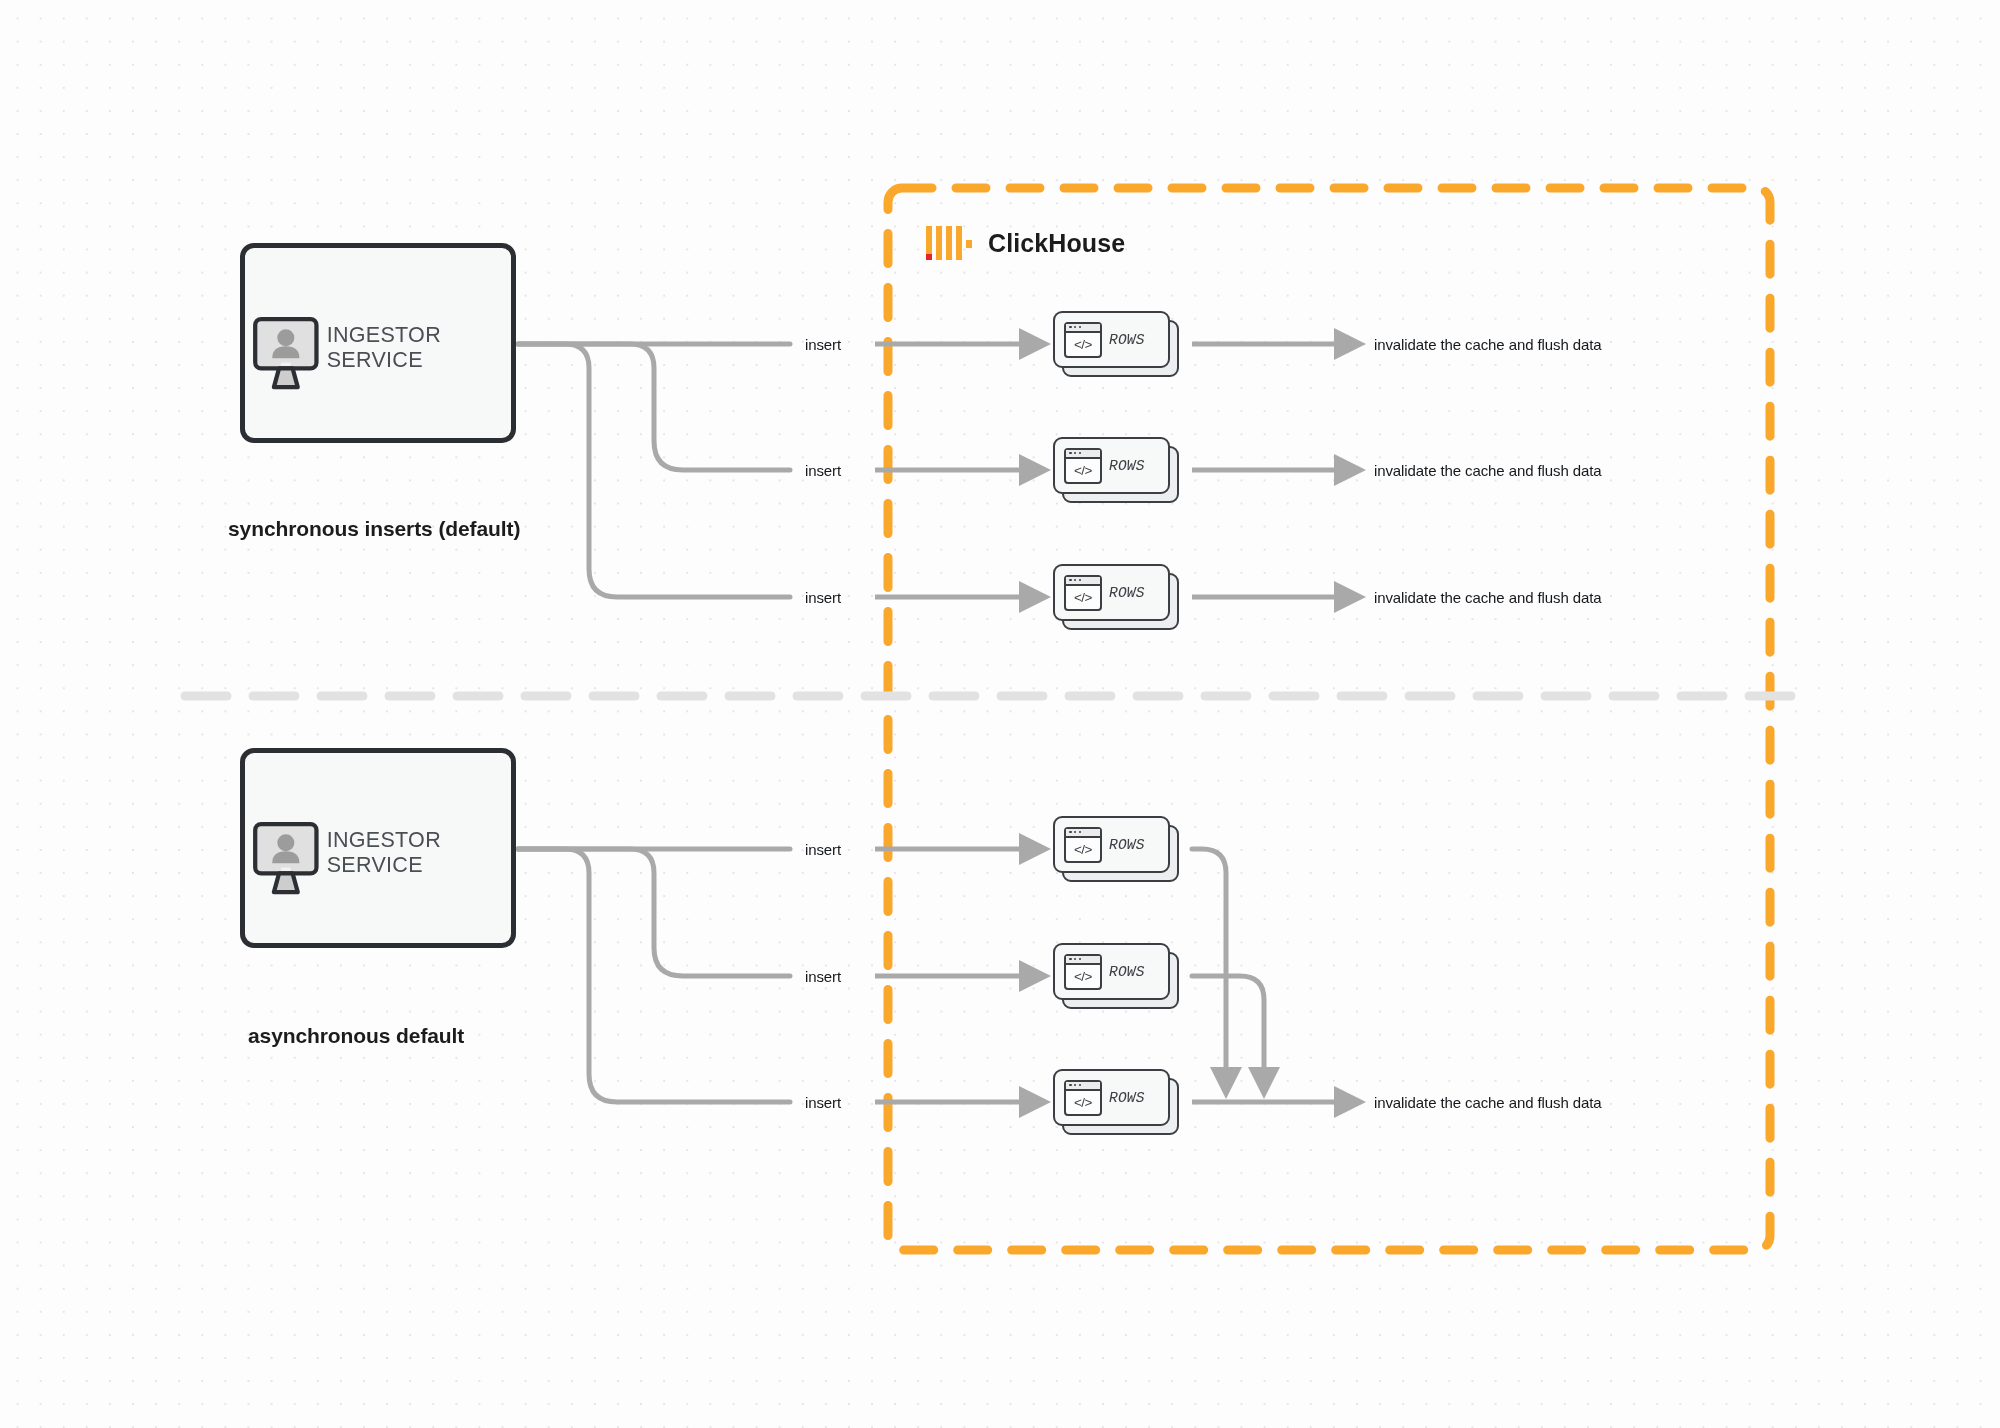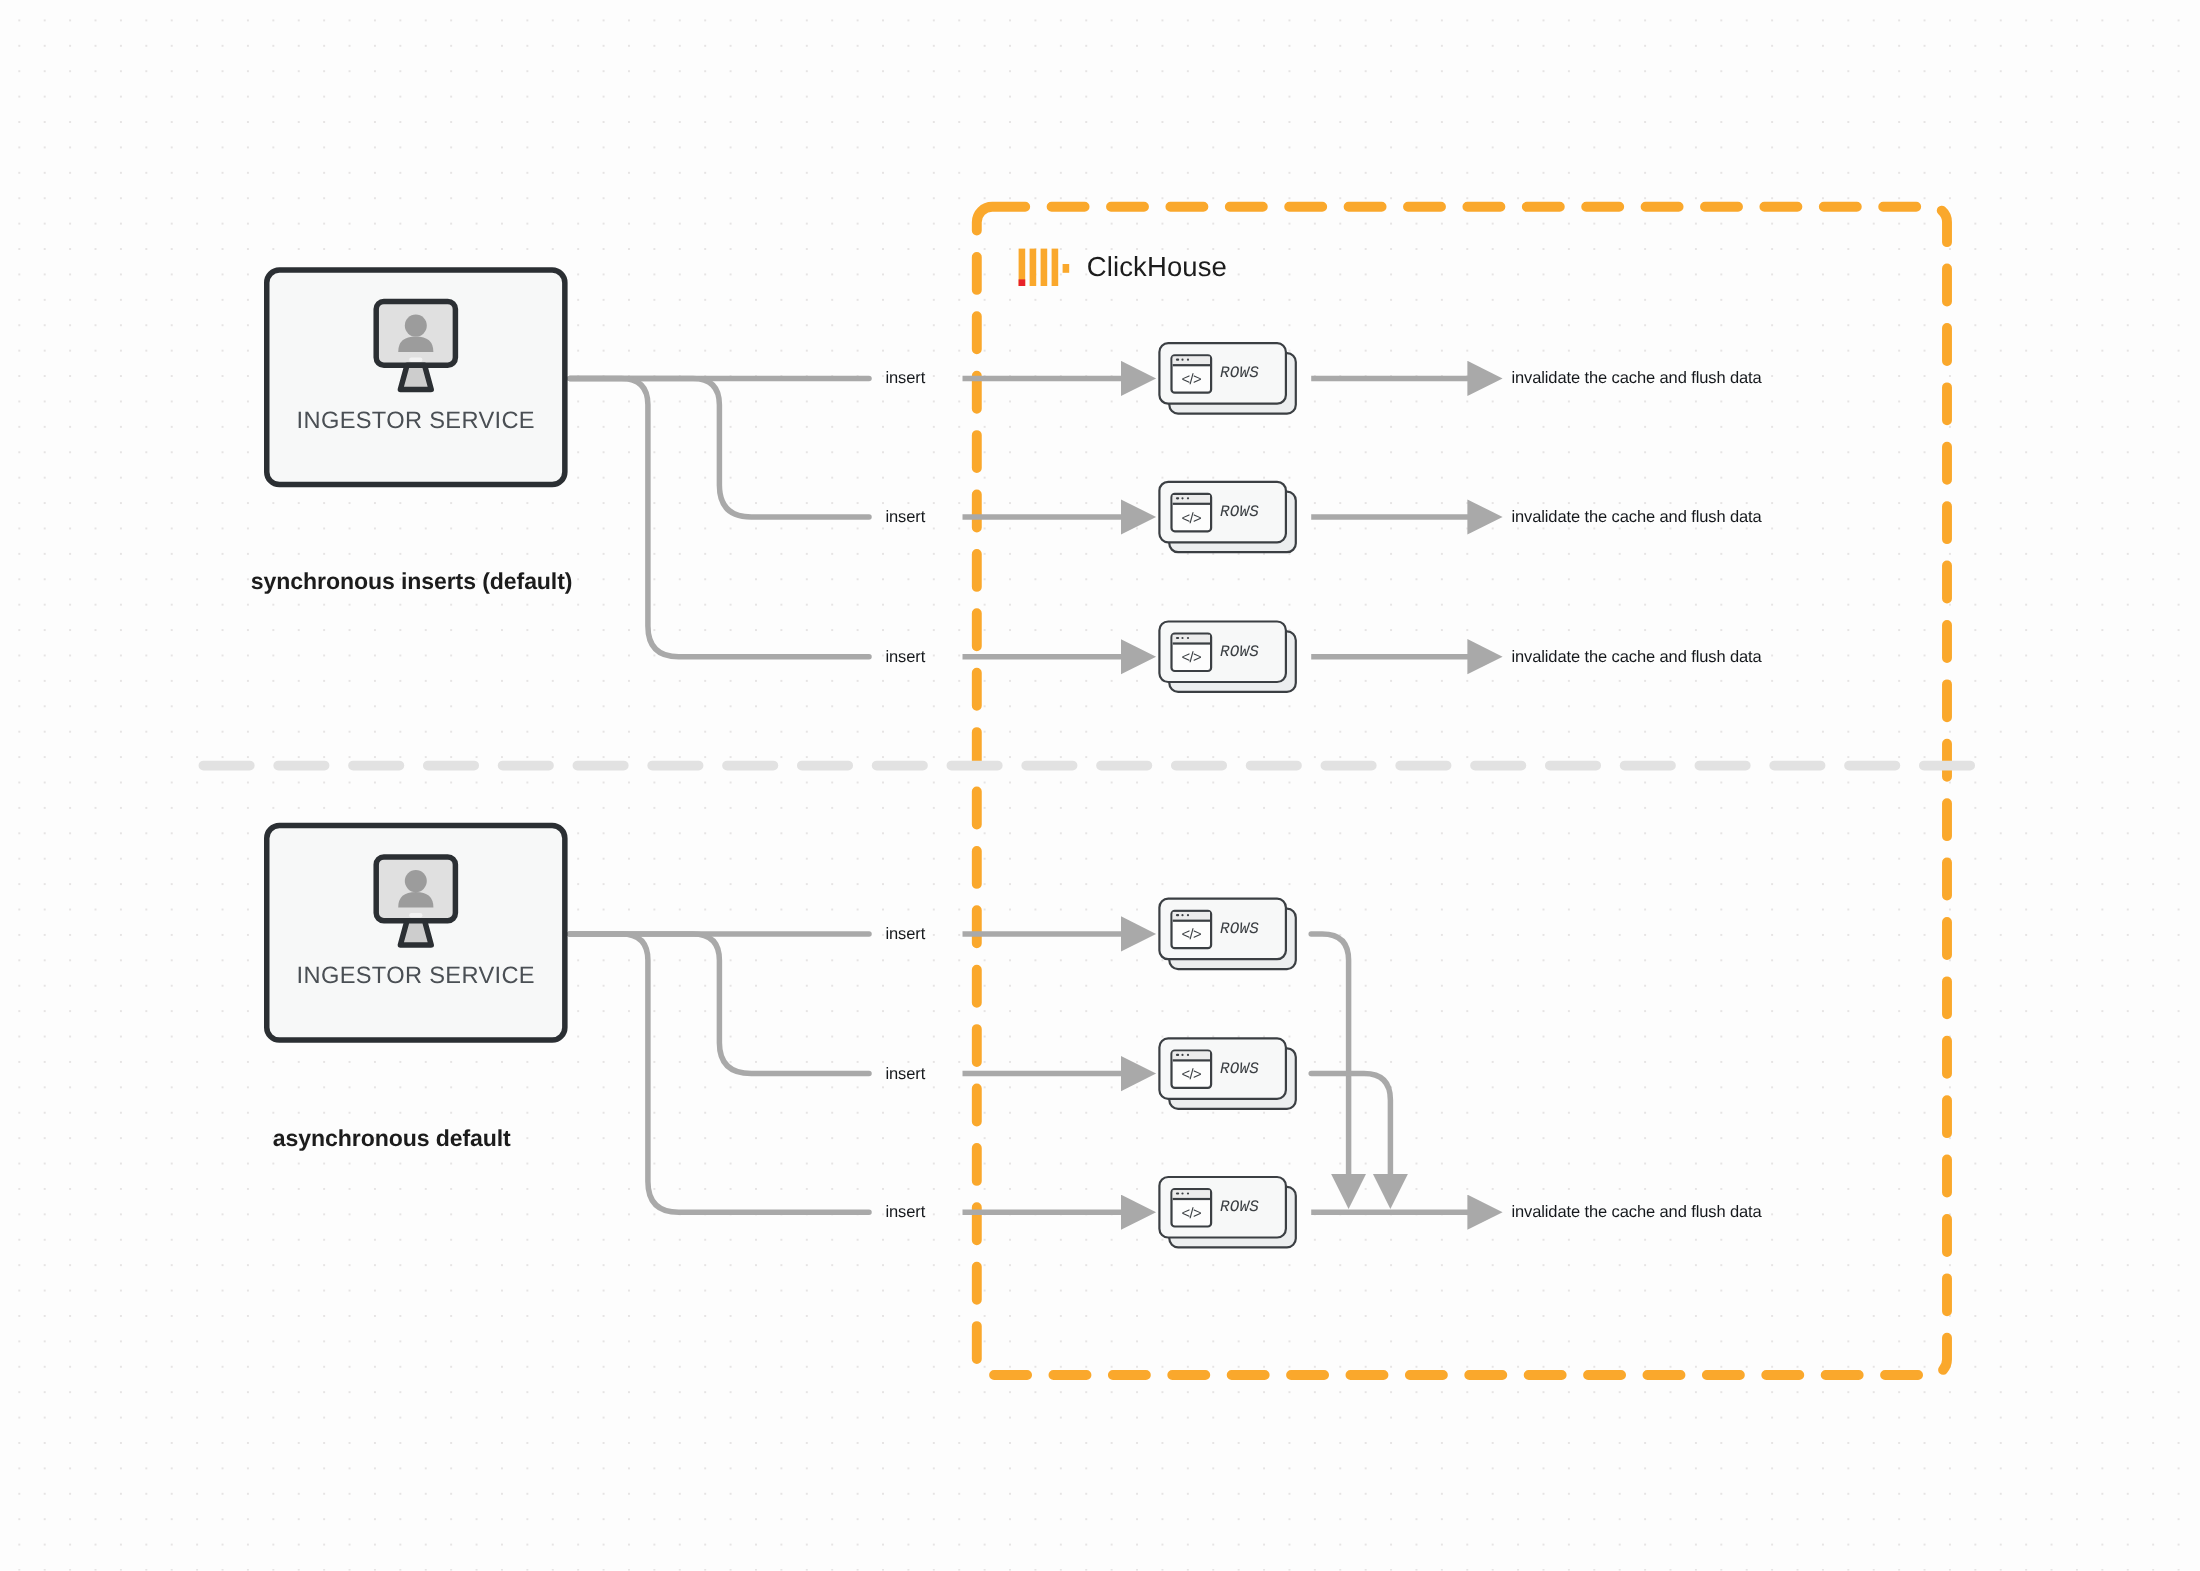--- a/index.html
+++ b/index.html
@@ -27,21 +27,20 @@
   
   .service-box {
     position: absolute;
     width: 276px;
     height: 200px;
     border: 5px solid #2b2f33;
     border-radius: 14px;
     background: #f7f8f8;
     box-sizing: border-box;
     display: flex;
-    flex-direction: column;
     align-items: center;
     justify-content: flex-start;
   }
   .service-box .monitor {
     margin-top: 22px;
   }
   .service-label {
     font-size: 21.5px;
     color: #4a4f54;
     letter-spacing: 0.3px;
@@ -56,20 +55,21 @@
     color: #1c1c1c;
     letter-spacing: -0.1px;
     white-space: nowrap;
   }
   
   .ch-brand {
     position: absolute;
     display: flex;
     align-items: center;
     gap: 16px;
+    font-weight: bold;
   }
   .ch-logo {
     position: relative;
     width: 46px;
     height: 34px;
   }
   .ch-logo i {
     position: absolute;
     display: block;
     background: #faa82c;

